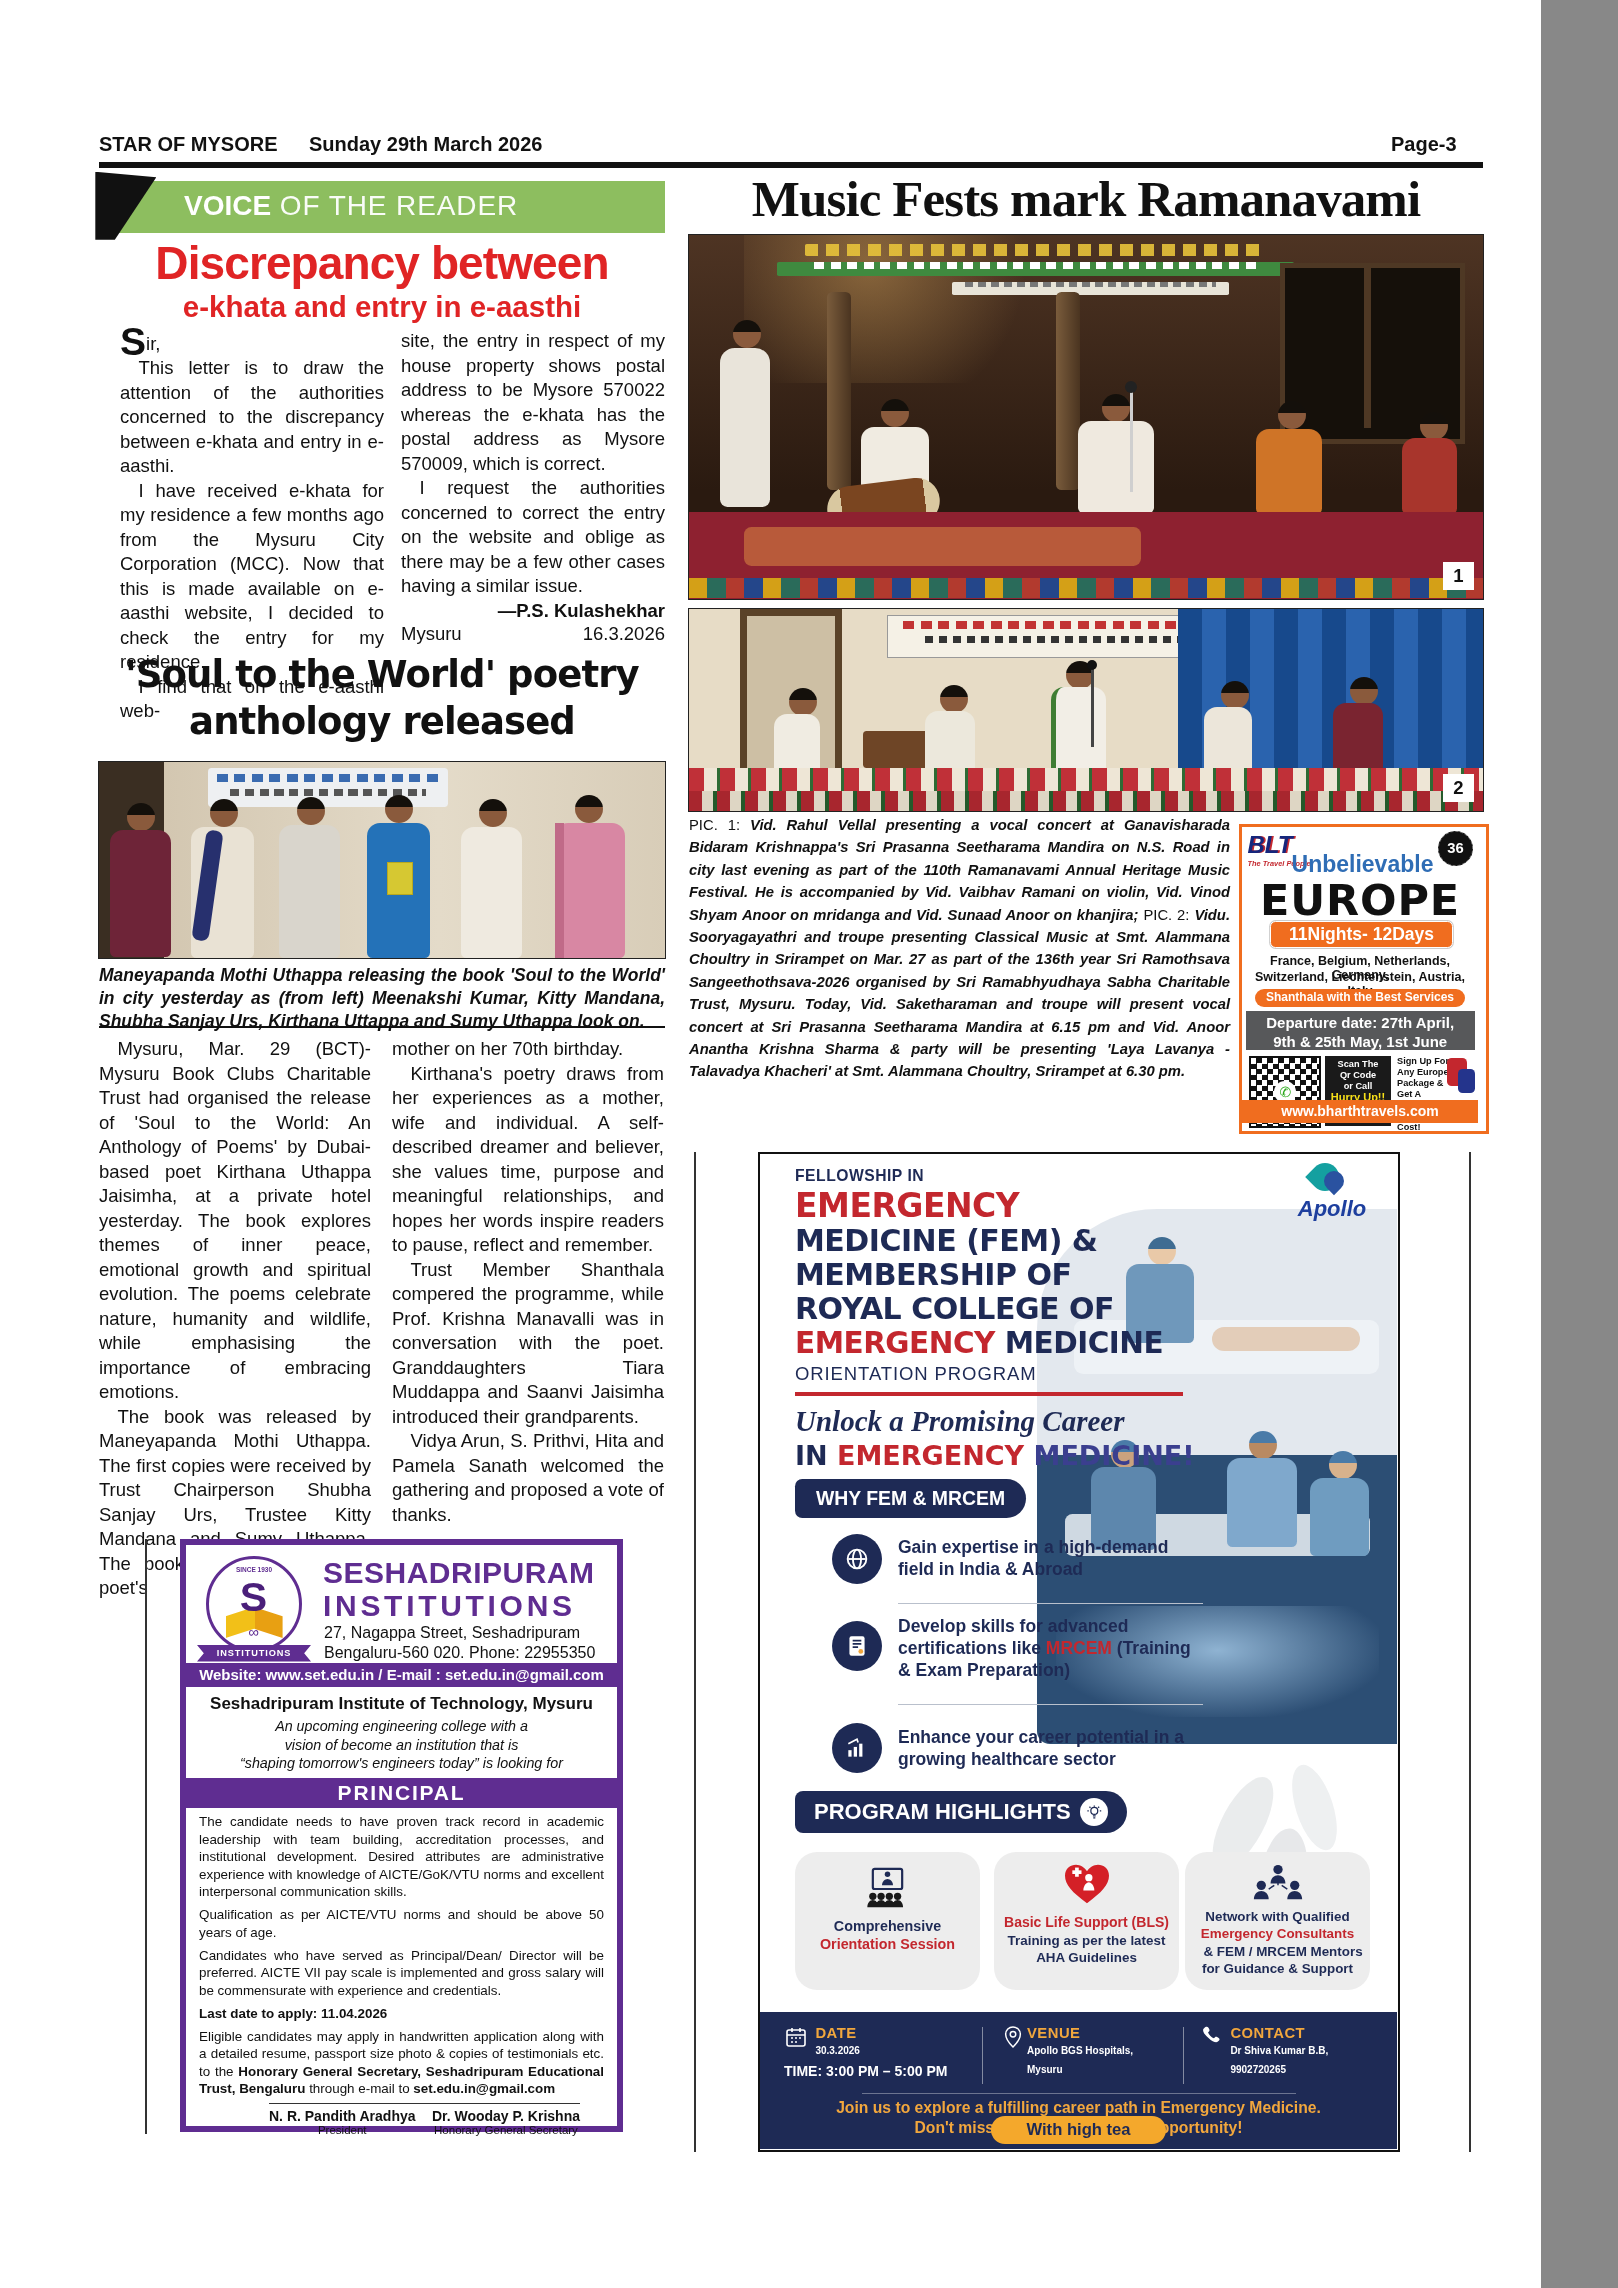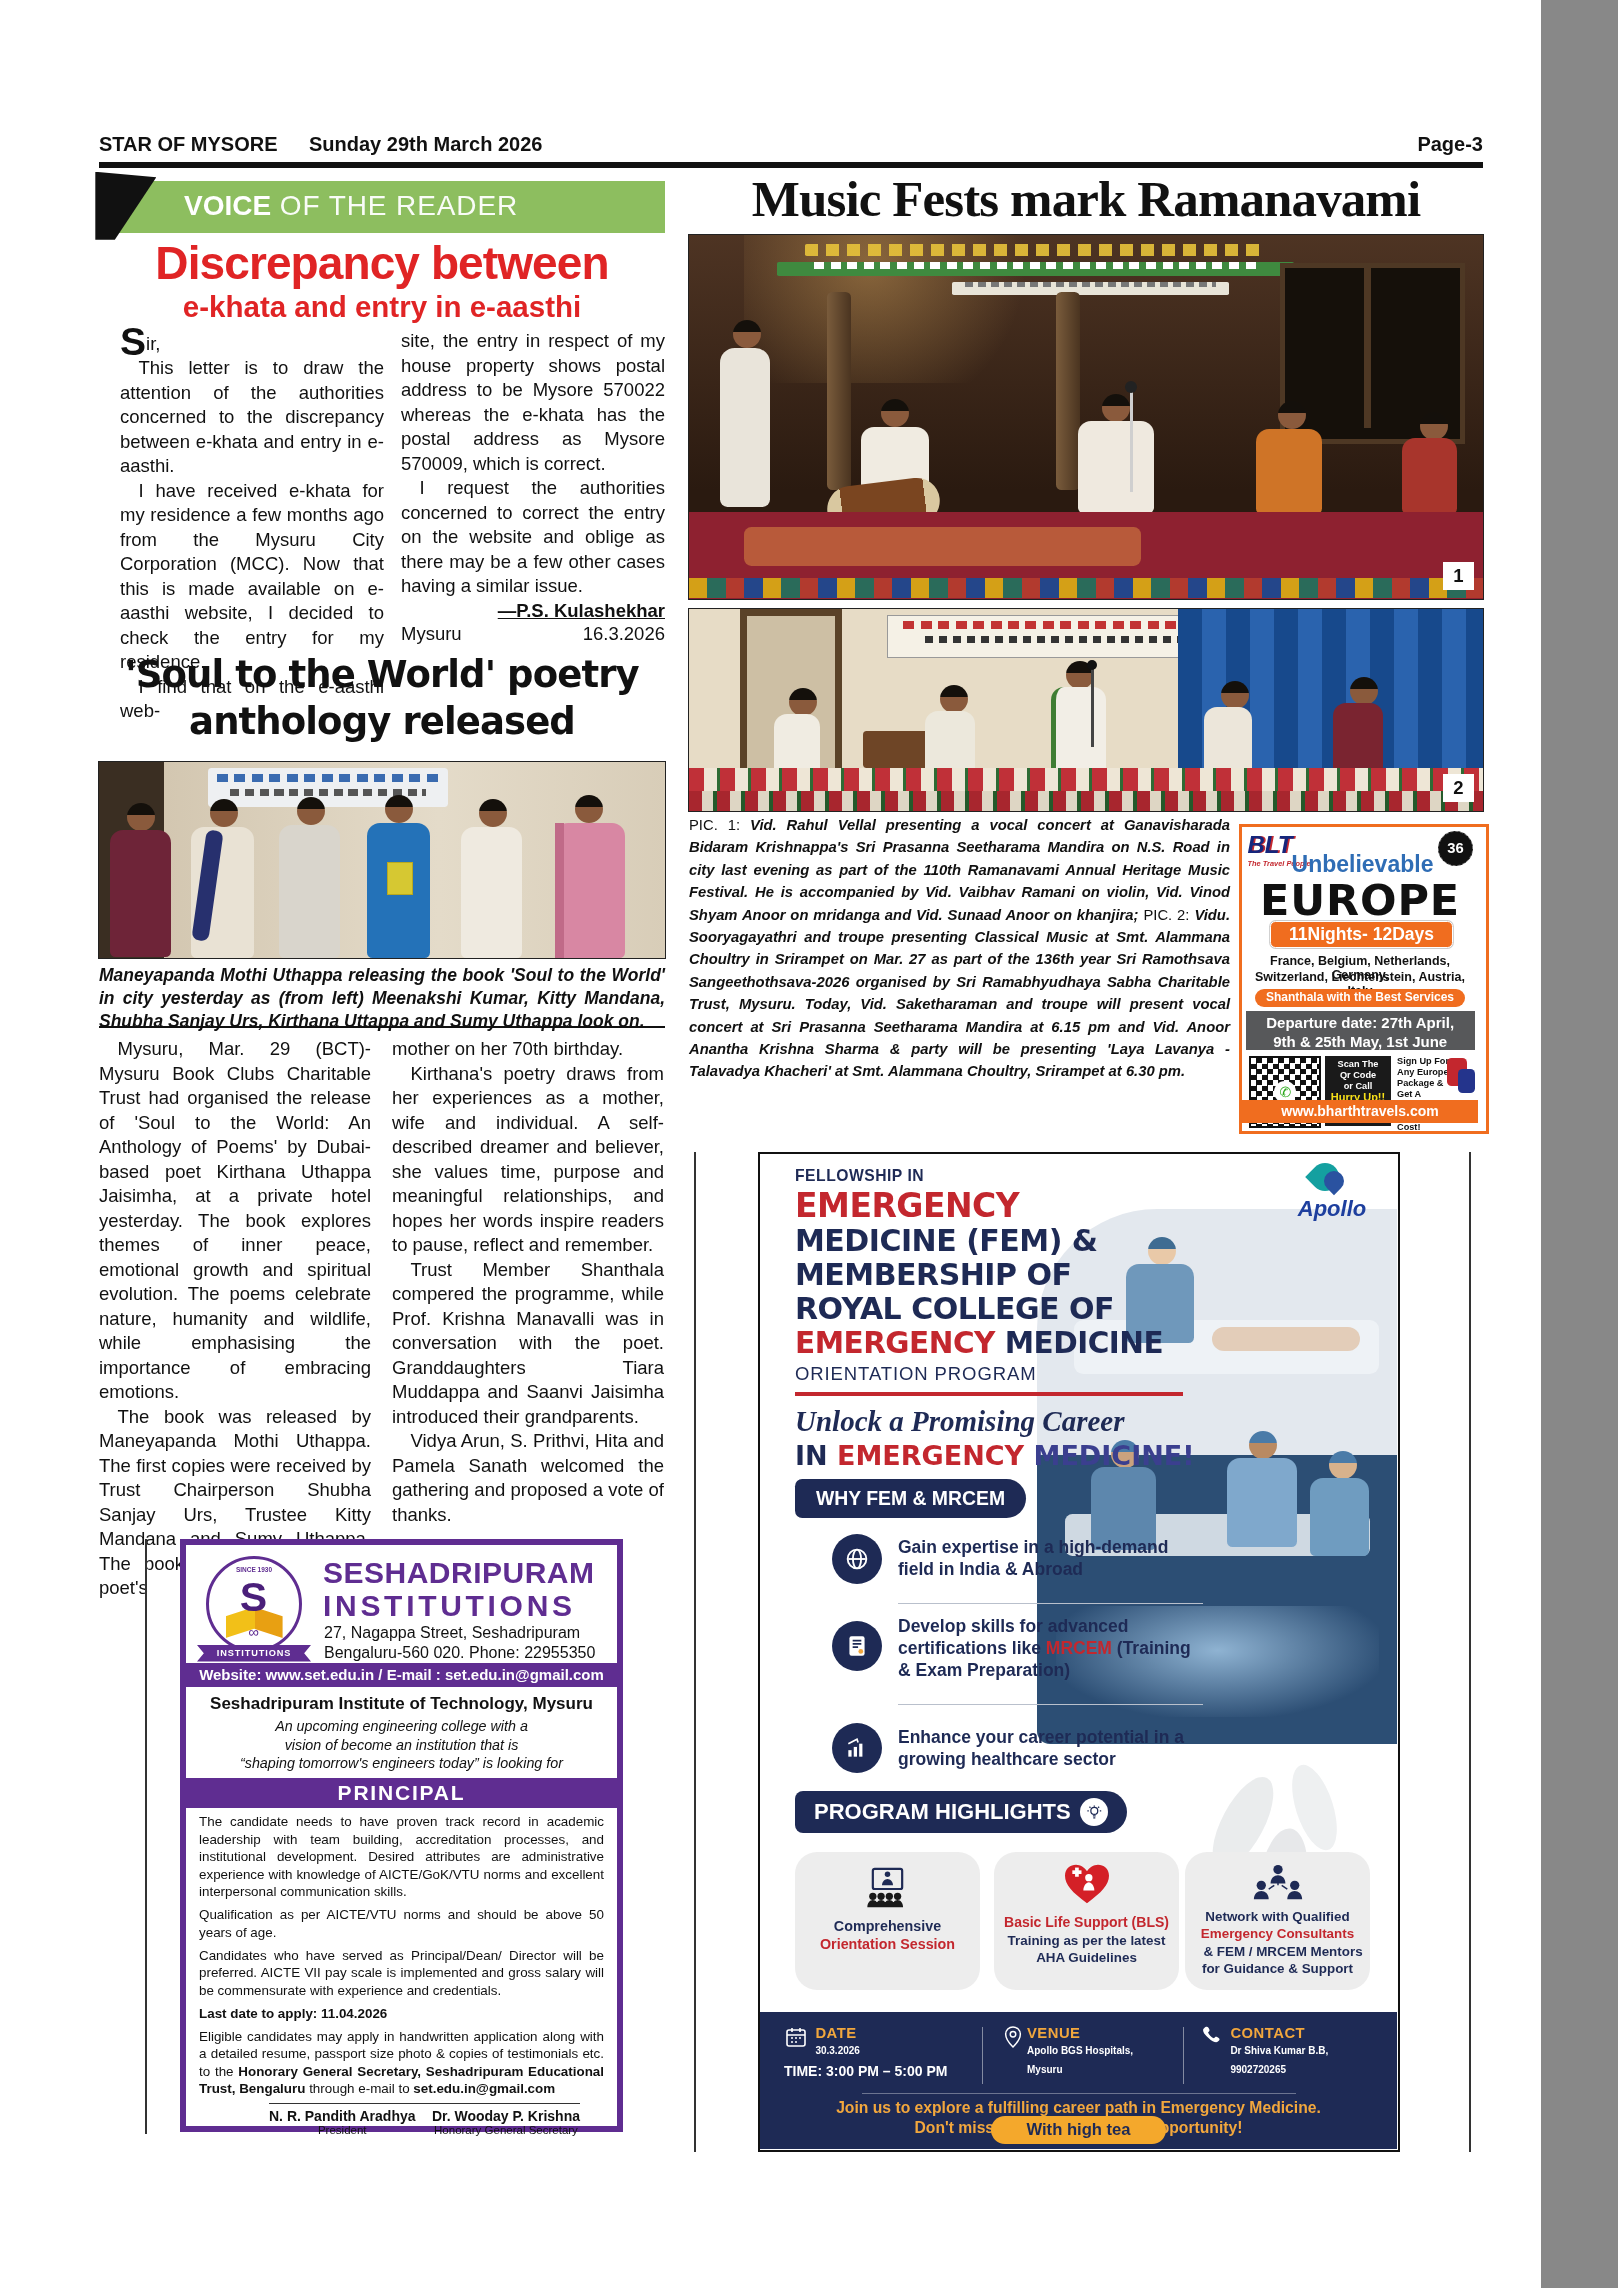--- a/index.html
+++ b/index.html
@@ -44,42 +44,42 @@
   .dashrow{background:repeating-linear-gradient(90deg,#e8c33a 0 13px,rgba(0,0,0,0) 13px 21px);}
   svg{display:block;}
 </style>
 </head>
 <body>
 
 <div class="page">
 
   <div class="abs b" style="left:99px;top:133px;font-size:20px;">STAR OF MYSORE</div>
   <div class="abs b" style="left:309px;top:133px;font-size:20px;">Sunday 29th March 2026</div>
-  <div class="abs b" style="left:1391px;top:133px;width:92px;text-align:right;font-size:20px;">Page-3</div>
+  <div class="abs b" style="left:1391px;top:133px;width:92px;text-align:left;font-size:20px;">Page-3</div>
   <div class="abs hrule" style="left:99px;top:162px;width:1384px;height:5.5px;"></div>
 
   <div class="abs" style="left:99px;top:181px;width:566px;height:52px;background:#8dbe5f;">
     <div class="abs" style="left:-3.7px;top:-9.2px;width:61px;height:68px;background:#111;clip-path:polygon(0 0,100% 8%,32% 100%,0 100%);"></div>
     <div class="abs" style="left:85px;top:9.2px;font-size:28px;color:#fff;">
       <span class="b">VOICE</span><span style="font-weight:300;color:rgba(255,255,255,.95);letter-spacing:0.9px;"> OF THE READER</span>
     </div>
   </div>
   <div class="abs ctr b red" style="left:99px;top:236px;width:566px;font-size:46px;letter-spacing:-0.9px;">Discrepancy between</div>
   <div class="abs ctr b red" style="left:99px;top:290px;width:566px;font-size:29.5px;">e-khata and entry in e-aasthi</div>
 
   <div class="abs body20 jst" style="left:120px;top:329px;width:264px;height:323px;">
     <p class="nin"><span class="drop">S</span><span>ir,</span></p>
     <p>This letter is to draw the attention of the authorities concerned to the discrepancy between e-khata and entry in e-aasthi.</p>
     <p>I have received e-khata for my residence a few months ago from the Mysuru City Corporation (MCC). Now that this is made available on e-aasthi website, I decided to check the entry for my residence.</p>
     <p>I find that on the e-aasthi web-</p>
   </div>
   <div class="abs body20 jst" style="left:401px;top:329px;width:264px;height:323px;">
     <p class="nin">site, the entry in respect of my house property shows postal address to be Mysore 570022 whereas the e-khata has the postal address as Mysore 570009, which is correct.</p>
     <p>I request the authorities concerned to correct the entry on the website and oblige as there may be a few other cases having a similar issue.</p>
-    <p class="nin b" style="text-align:right;text-decoration:underline;">—P.S. Kulashekhar</p>
+    <p class="nin b" style="text-align:right;">—P.S. Kulashekhar</p>
     <div style="display:flex;justify-content:space-between;font-size:18.5px;">
       <span>Mysuru</span>
       <span>16.3.2026</span>
     </div>
   </div>
 
   <div class="abs ctr b" style="left:99px;top:653px;width:566px;font-size:37px;font-family:'DejaVu Sans',sans-serif;letter-spacing:-0.9px;">'Soul to the World' poetry</div>
   <div class="abs ctr b" style="left:99px;top:700px;width:566px;font-size:37px;font-family:'DejaVu Sans',sans-serif;letter-spacing:-0.9px;">anthology released</div>
 
   <div class="abs photo" style="left:99px;top:762px;width:566px;height:196px;background:linear-gradient(90deg,#cfc2ab,#e4dbc9 60%,#d8cdb8);">

